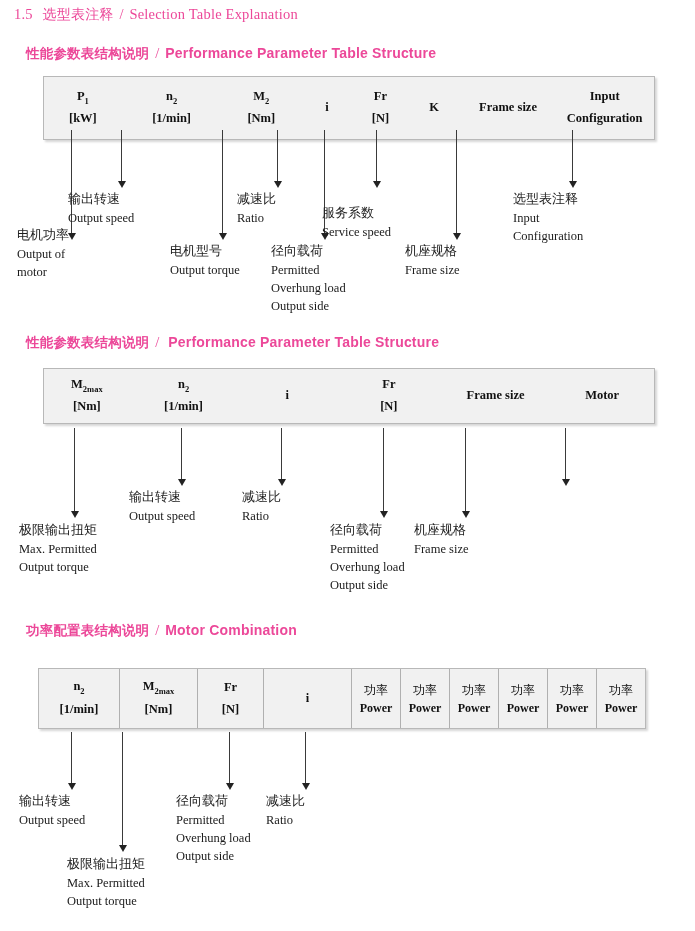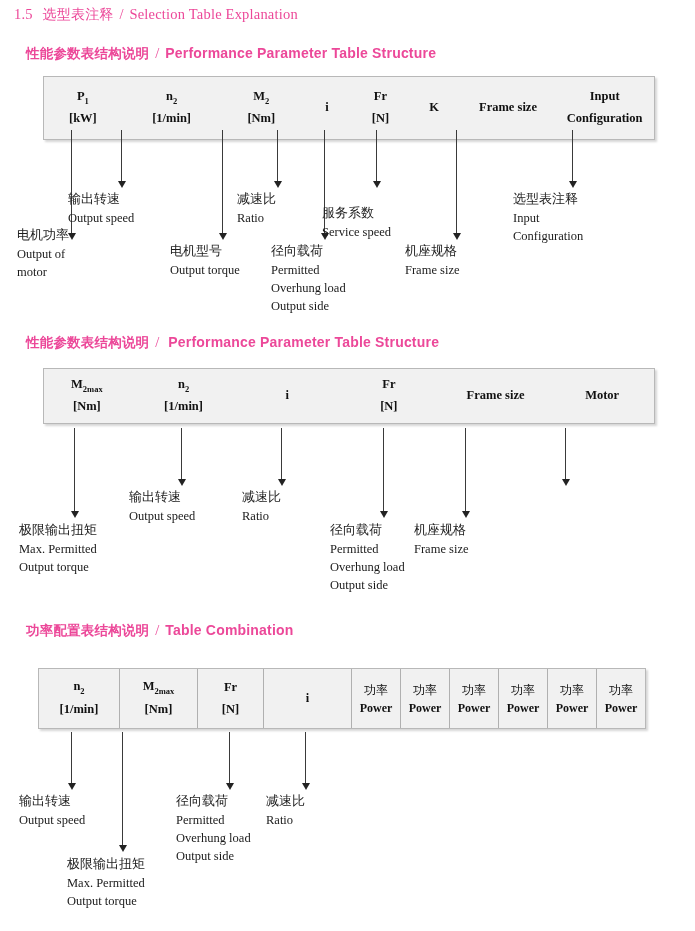--- a/index.html
+++ b/index.html
@@ -333,21 +333,21 @@
     <span class="en">Output side</span>
   </div>
   <div class="callout" style="left:414px; top:521px; width:103px;">
     <span class="cn">机座规格</span>
     <span class="en">Frame size</span>
   </div>
 
   <div class="sec-title" style="left:26px; top:622px;">
     <span class="cn">功率配置表结构说明</span>
     <span class="slash">/</span>
-    <span class="en-b">Table Combination</span>
+    <span class="en-b">Motor Combination</span>
   </div>
 
   <div class="htable bordered" style="left:38px; top:668px; width:608px; height:61px;">
     <div class="hcell" style="width:80px;">
       <span class="l1"><span>n</span><span class="sub">2</span></span>
       <span class="l2">[1/min]</span>
     </div>
     <div class="hcell" style="width:78px;">
       <span class="l1"><span>M</span><span class="sub">2max</span></span>
       <span class="l2">[Nm]</span>

